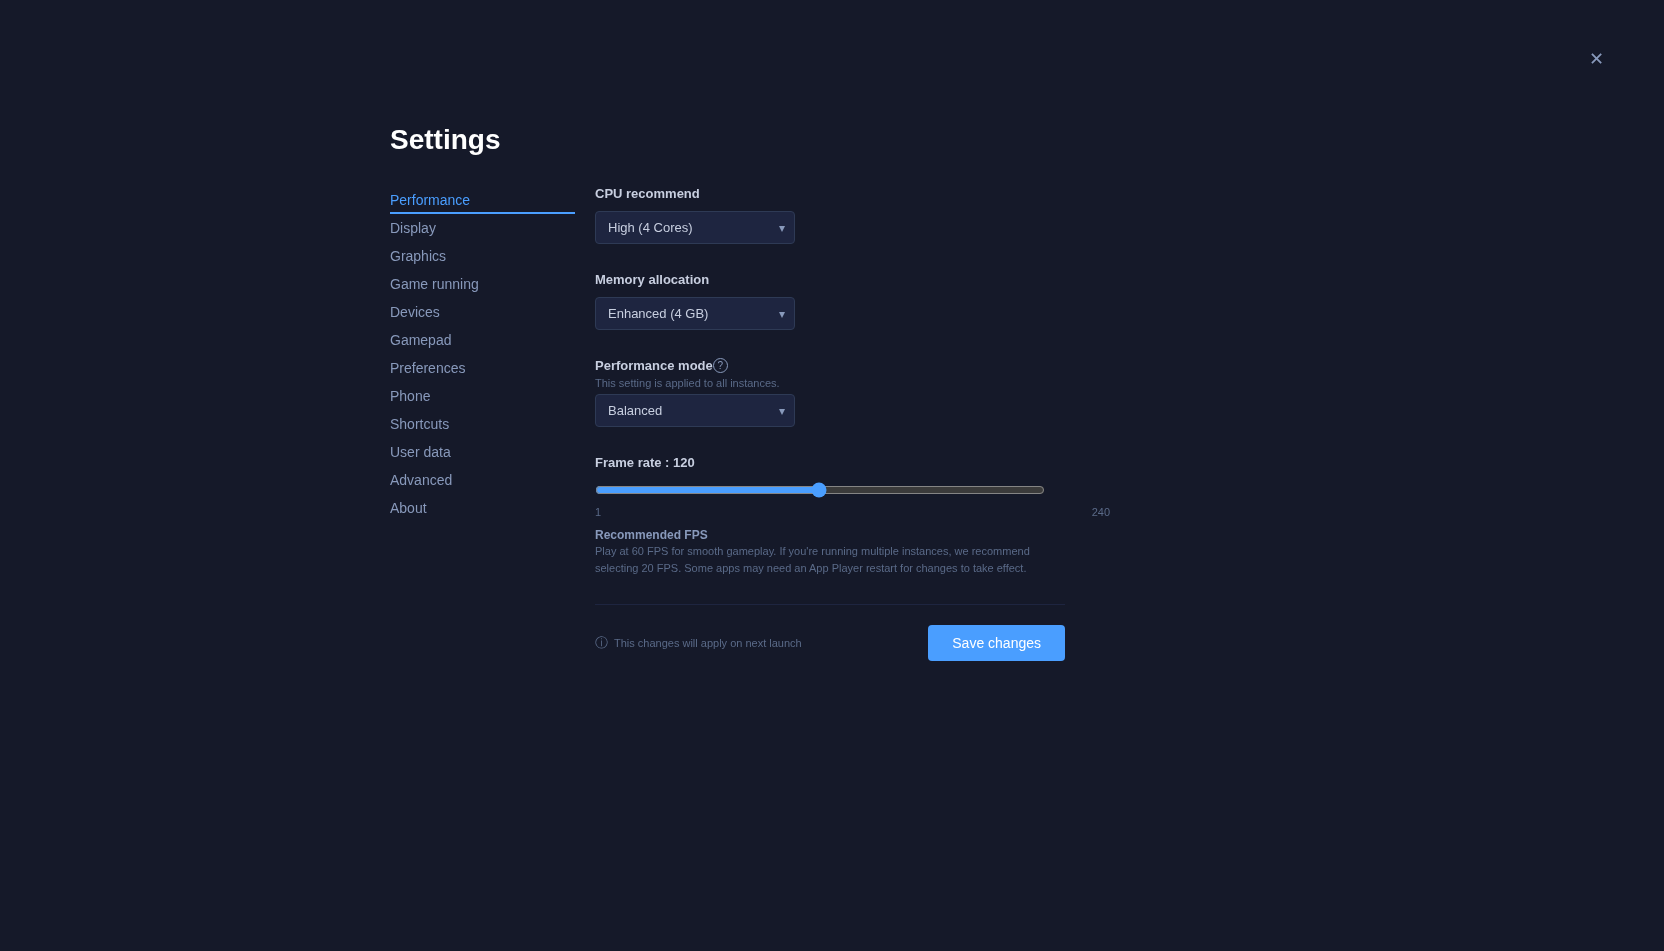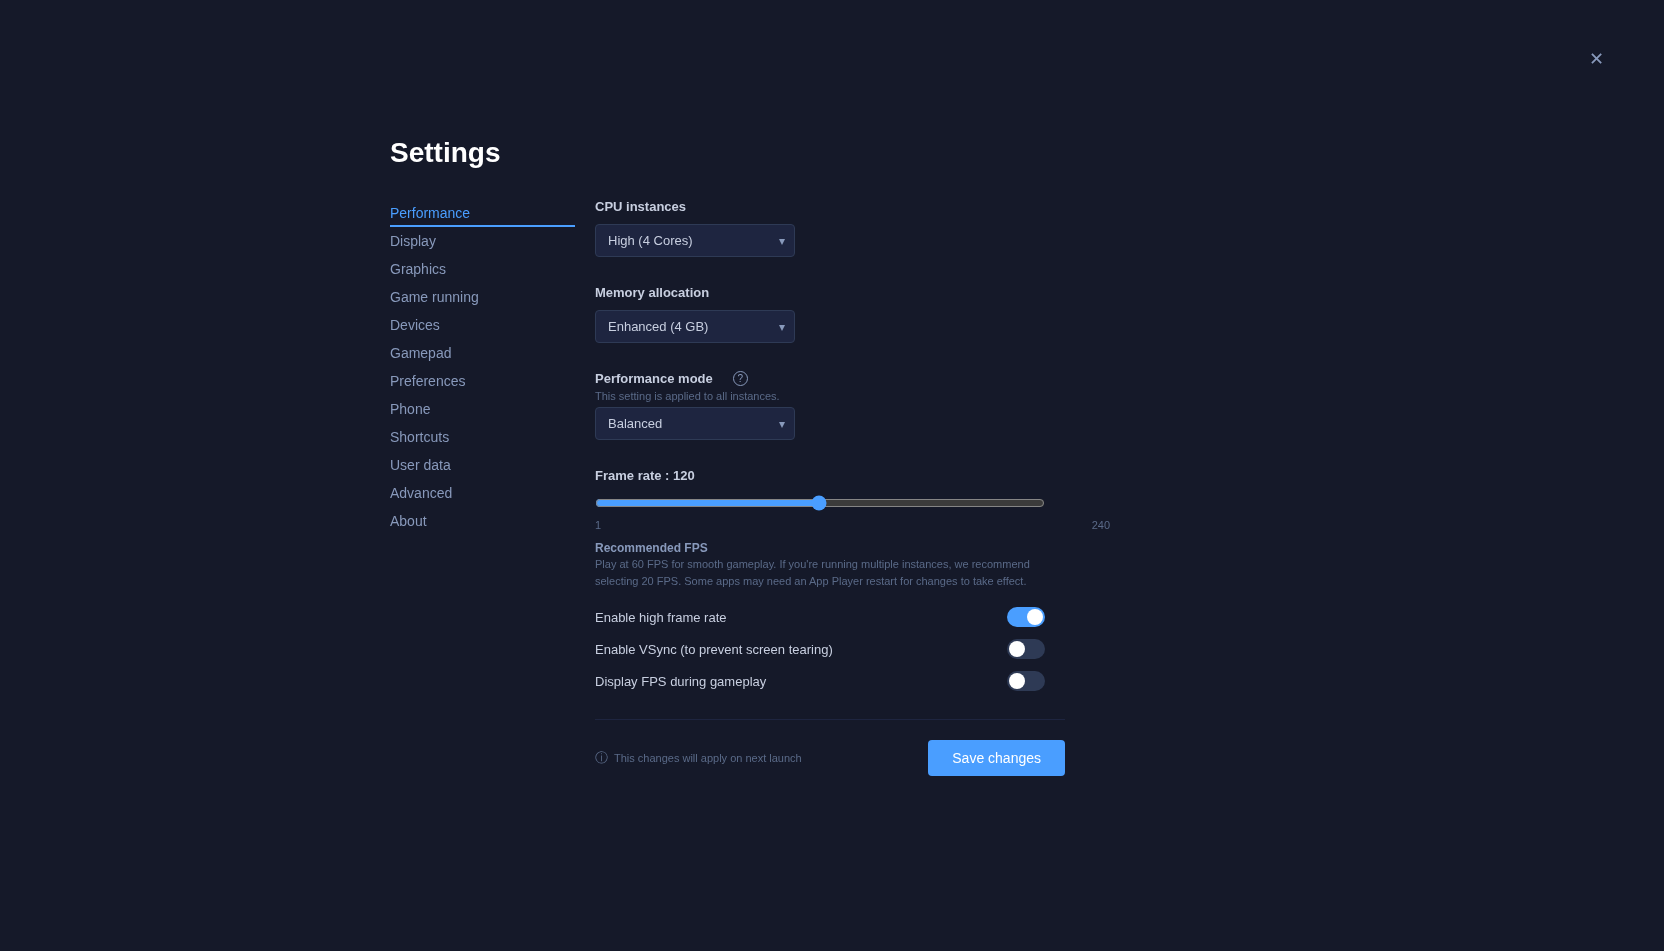--- a/index.html
+++ b/index.html
@@ -17,21 +17,21 @@
       right: 60px;
       background: none;
       border: none;
       color: #8899bb;
       font-size: 18px;
       cursor: pointer;
       line-height: 1;
     }
     .settings-container {
       position: absolute;
-      top: 137px;
+      top: 124px;
       left: 390px;
       display: flex;
       flex-direction: column;
       width: 720px;
     }
     .settings-title {
       font-size: 28px;
       font-weight: 600;
       color: #ffffff;
       margin-bottom: 30px;
@@ -93,21 +93,21 @@
       right: 10px;
       top: 50%;
       transform: translateY(-50%);
       color: #8899bb;
       pointer-events: none;
       font-size: 12px;
     }
     .perf-mode-header {
       display: flex;
       align-items: center;
-      gap: 20px;
+      gap: 0;
       margin-bottom: 4px;
     }
     .perf-mode-title {
       font-size: 13px;
       font-weight: 600;
       color: #c8cfe0;
     }
     .help-icon {
       width: 15px;
       height: 15px;
@@ -237,21 +237,21 @@
         <div class="sidebar-item">Gamepad</div>
         <div class="sidebar-item">Preferences</div>
         <div class="sidebar-item">Phone</div>
         <div class="sidebar-item">Shortcuts</div>
         <div class="sidebar-item">User data</div>
         <div class="sidebar-item">Advanced</div>
         <div class="sidebar-item">About</div>
       </nav>
     <div class="content">
       <div class="section">
-        <div class="section-label">CPU instances</div>
+        <div class="section-label">CPU recommend</div>
         <div class="dropdown-wrapper">
           <select>
             <option>High (4 Cores)</option>
             <option>Low (1 Core)</option>
             <option>Medium (2 Cores)</option>
             <option>Ultra (8 Cores)</option>
           </select>
           <span class="dropdown-arrow">▾</span>
         </div>
       </div>
@@ -285,41 +285,20 @@
         <div class="frame-rate-label">Frame rate : 120</div>
         <div style="width:450px; margin-bottom:4px;">
           <input type="range" min="1" max="240" value="120" style="width: 100%; accent-color: rgb(74, 158, 255);">
         </div>
         <div class="slider-minmax">
           <span>1</span>
           <span>240</span>
         </div>
         <div class="recommended-fps-title">Recommended FPS</div>
         <div class="recommended-fps-text">Play at 60 FPS for smooth gameplay. If you're running multiple instances, we recommend selecting 20 FPS. Some apps may need an App Player restart for changes to take effect.</div>
-        <div>
-
-        <div class="toggle-row">
-              <span class="toggle-label">Enable high frame rate</span>
-              <div class="toggle on">
-                <div class="toggle-knob"></div>
-              </div>
-            </div>
-            <div class="toggle-row">
-              <span class="toggle-label">Enable VSync (to prevent screen tearing)</span>
-              <div class="toggle off">
-                <div class="toggle-knob"></div>
-              </div>
-            </div>
-            <div class="toggle-row">
-              <span class="toggle-label">Display FPS during gameplay</span>
-              <div class="toggle off">
-                <div class="toggle-knob"></div>
-              </div>
-            </div>
-          </div>
       </div>
       <div class="footer">
         <div class="footer-note">
           <span class="footer-note-icon">ⓘ</span>
           <span>This changes will apply on next launch</span>
         </div>
         <button class="save-btn">Save changes</button>
       </div>
     </div>
   </div>

